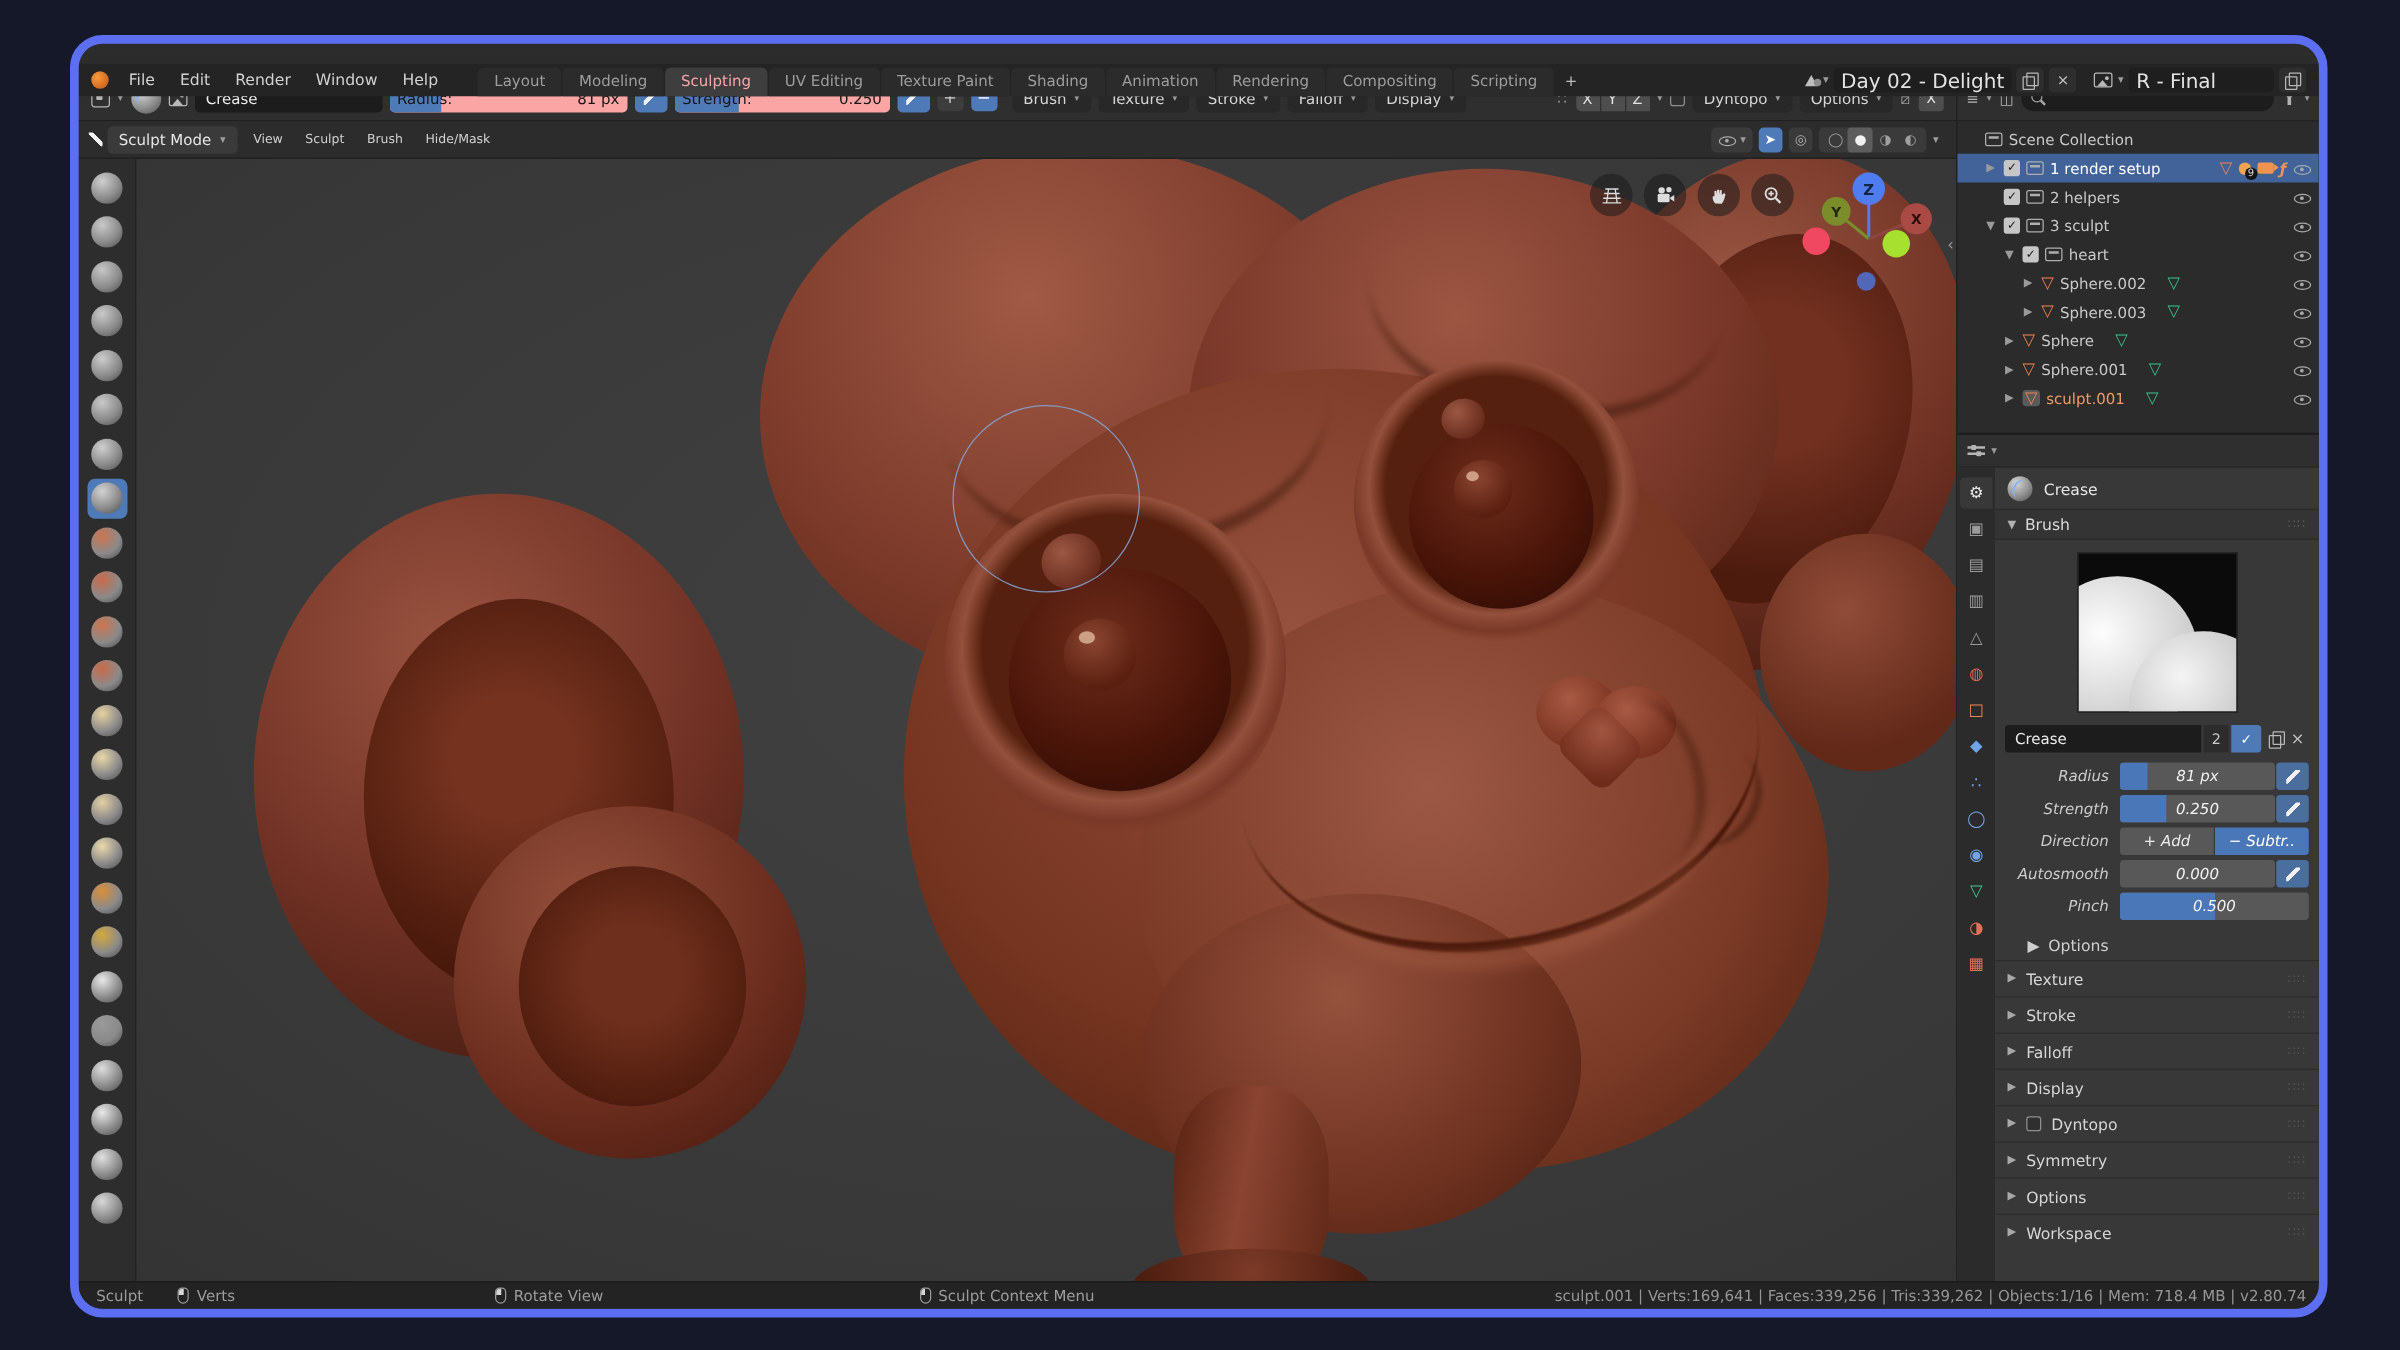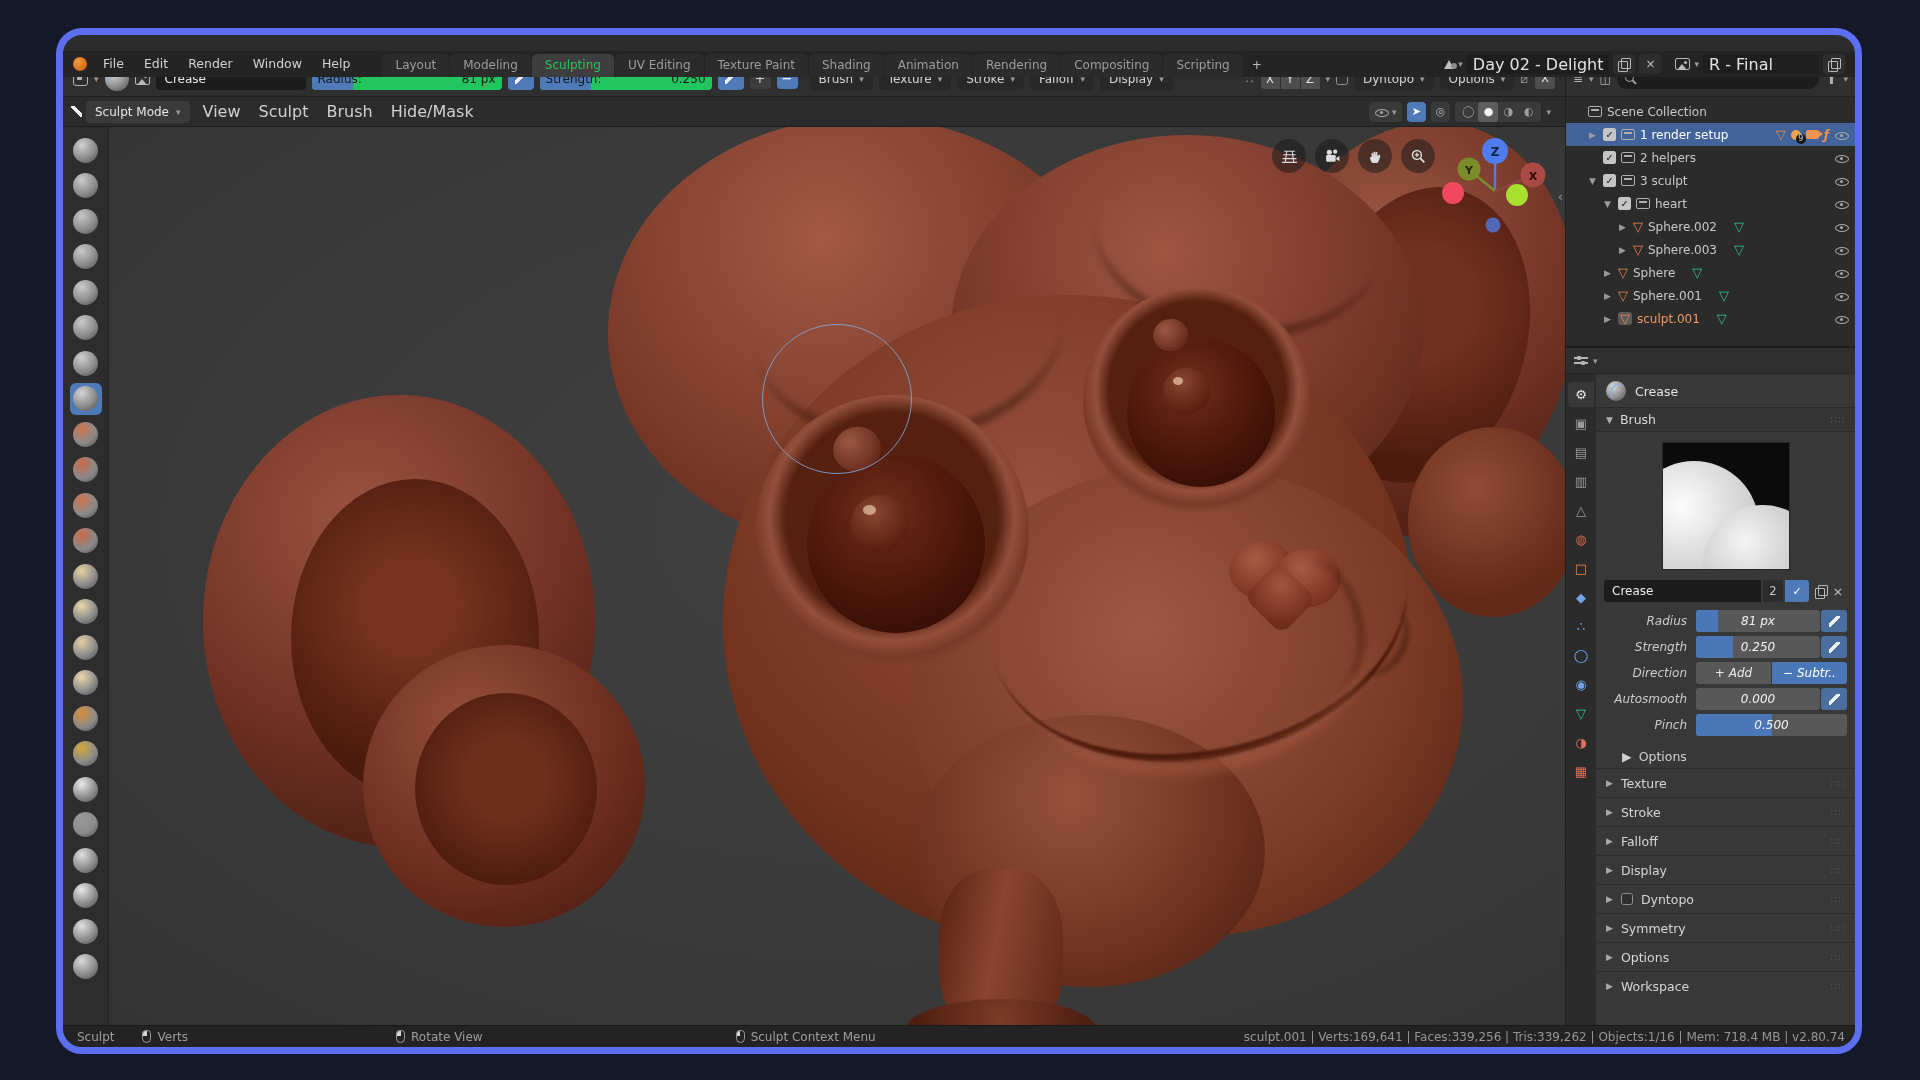--- a/index.html
+++ b/index.html
@@ -5,21 +5,21 @@
   *{margin:0;padding:0;box-sizing:border-box;font-family:"DejaVu Sans","Liberation Sans",sans-serif;}
   html,body{width:1920px;height:1080px;background:#141829;overflow:hidden;}
   .bwindow{position:absolute;left:56px;top:28px;width:1806px;height:1026px;border:7px solid #5c6ef2;border-radius:26px;background:#2c2c2c;overflow:hidden;}
   
   .topbar{position:absolute;left:0;top:16px;right:0;height:26px;background:#242424;display:flex;align-items:center;padding-left:10px;z-index:30;}
   .blender-logo{width:14px;height:14px;border-radius:50%;background:radial-gradient(circle at 35% 35%,#f79b3c,#d1681e 70%);margin-right:6px;flex:0 0 auto;}
   .menus{display:flex;align-items:center;height:100%;}
   .menus .mi{color:#d2d2d2;font-size:12.5px;padding:0 10px;line-height:26px;cursor:default;}
   .tabs{display:flex;align-items:flex-end;height:100%;margin-left:22px;}
   .tabs .tab{font-size:12px;color:#9d9d9d;background:#2b2b2b;padding:4px 13px 5px;border-radius:5px 5px 0 0;margin-right:1px;}
-  .tabs .tab.active{background:#3e3e3e;color:#22c55e;}
+  .tabs .tab.active{background:#3e3e3e;color:#fca5a5;}
   .tabs .tab.plus{background:transparent;color:#bdbdbd;padding:4px 8px 5px;}
   .topbar-right{margin-left:auto;display:flex;align-items:center;gap:4px;padding-right:10px;}
   .selwidget{display:flex;align-items:center;background:#1e1e1e;border-radius:4px;height:20px;padding:0 6px;gap:5px;}
   .selwidget .lbl{color:#e2e2e2;font-size:16px;white-space:nowrap;min-width:104px;}
   .sq-btn{width:22px;height:20px;background:#2e2e2e;border-radius:4px;display:flex;align-items:center;justify-content:center;color:#c2c2c2;font-size:12px;}
   .chev{color:#9b9b9b;font-size:9px;}
   
   .ico-copy{width:12px;height:13px;position:relative;display:inline-block;}
   .ico-copy::after{content:"";position:absolute;left:3px;top:0;width:8px;height:9px;border:1.2px solid #b8b8b8;border-radius:1px;}
   .ico-copy::before{content:"";position:absolute;left:0;top:3px;width:8px;height:9px;border:1.2px solid #b8b8b8;border-radius:1px;background:#2e2e2e;}
@@ -49,36 +49,36 @@
   .ico-sliders::after{content:"";position:absolute;left:3px;top:1px;width:4px;height:4.5px;border-radius:1px;background:#b5b5b5;box-shadow:4px 5px 0 #b5b5b5;}
   .mouse{width:9px;height:13px;border:1.2px solid #9a9a9a;border-radius:4px 4px 5px 5px;position:relative;display:inline-block;flex:0 0 auto;}
   .mouse::before{content:"";position:absolute;left:0;top:0;width:3.5px;height:4.5px;background:#d6d6d6;border-radius:3px 0 0 0;}
   
   .tool-header{position:absolute;left:0;top:26px;width:1502px;height:36px;background:#2f2f2f;border-bottom:1px solid #1f1f1f;display:flex;align-items:center;gap:6px;padding:0 10px;z-index:20;}
   .tsw{width:15px;height:15px;border:1.3px solid #b5b5b5;border-radius:3px;position:relative;}
   .tsw::after{content:"";position:absolute;left:3px;top:3px;width:5px;height:5px;background:#b5b5b5;border-radius:1px;}
   .orb{width:24px;height:24px;border-radius:50%;background:radial-gradient(circle at 35% 28%,#d6d6d6,#8f8f8f 55%,#4d4d4d 100%);position:relative;flex:0 0 auto;}
   .orb.crease::after{content:"";position:absolute;left:4px;top:3px;width:13px;height:16px;border-left:2.2px solid #8ab2ec;border-radius:50%;transform:rotate(24deg);}
   .namefield{width:150px;height:22px;background:#1c1c1c;border-radius:4px;color:#ececec;font-size:12px;display:flex;align-items:center;padding:0 9px;}
-  .hsl{height:22px;background:#22c55e;border-radius:4px;position:relative;overflow:hidden;display:flex;align-items:center;justify-content:space-between;padding:0 6px;flex:0 0 auto;text-align:right;}
+  .hsl{height:22px;background:#fca5a5;border-radius:4px;position:relative;overflow:hidden;display:flex;align-items:center;justify-content:space-between;padding:0 6px;flex:0 0 auto;text-align:right;}
   .hsl .fill{position:absolute;left:0;top:0;bottom:0;background:#4f7ab8;}
   .hsl span{position:relative;font-size:12px;color:#161616;}
   .penbtn-h{width:26px;height:22px;background:#4f7ab8;border-radius:4px;display:flex;align-items:center;justify-content:center;flex:0 0 auto;}
   .mini-btn{width:21px;height:21px;border-radius:4px;background:#3d3d3d;color:#cfcfcf;font-size:13px;display:flex;align-items:center;justify-content:center;}
   .mini-btn.blue{background:#4f7ab8;color:#fff;}
   .drop{height:23px;background:#282828;border-radius:4px;color:#d5d5d5;font-size:12px;display:flex;align-items:center;gap:6px;padding:0 9px;}
   .axis-group{display:flex;gap:1px;align-items:center;}
   .axis-btn{width:19px;height:20px;background:#4e4e4e;color:#e4e4e4;font-size:11.5px;display:flex;align-items:center;justify-content:center;}
   .axis-btn:first-child{border-radius:4px 0 0 4px;}
   .dots-ico{color:#9c9c9c;font-size:12px;letter-spacing:1px;}
   .corner-x{width:20px;height:20px;background:#4e4e4e;border-radius:3px;color:#e8e8e8;font-size:11px;display:flex;align-items:center;justify-content:center;}
   
   .mode-header{position:absolute;left:0;top:62px;width:1502px;height:30px;background:#2c2c2c;border-bottom:1px solid #1e1e1e;display:flex;align-items:center;gap:4px;padding:0 8px;z-index:20;}
   .mode-pill{display:flex;align-items:center;gap:7px;background:#3a3a3a;border-radius:4px;height:22px;padding:0 9px;color:#e6e6e6;font-size:12px;}
-  .mode-menu{color:#d0d0d0;font-size:16px;padding:0 9px;line-height:30px;}
+  .mode-menu{color:#d0d0d0;font-size:10px;padding:0 9px;line-height:30px;}
   .mh-right{margin-left:auto;display:flex;align-items:center;gap:5px;padding-right:6px;}
   .mh-ic{height:20px;display:flex;align-items:center;gap:3px;background:#3a3a3a;border-radius:4px;padding:0 5px;color:#b5b5b5;font-size:11px;}
   .mh-ic.blue{background:#4f7ab8;color:#fff;}
   .shade-group{display:flex;align-items:center;background:#3a3a3a;border-radius:4px;height:20px;padding:0 3px;}
   .shade-it{width:20px;text-align:center;color:#9f9f9f;font-size:11px;line-height:20px;border-radius:3px;}
   .shade-it.active{background:#5d5d5d;color:#f2f2f2;}
   
   .viewport{position:absolute;left:0;top:92px;width:1502px;bottom:22px;background:radial-gradient(ellipse at 55% 45%,#414141,#383838 72%,#333 100%);overflow:hidden;z-index:10;}
   .brushbar{position:absolute;left:0;top:0;bottom:0;width:46px;background:#2d2d2d;border-right:1px solid #232323;display:flex;flex-direction:column;align-items:center;padding-top:7px;gap:3.5px;z-index:6;}
   .b-item{width:32px;height:32px;border-radius:6px;display:flex;align-items:center;justify-content:center;flex:0 0 auto;}

